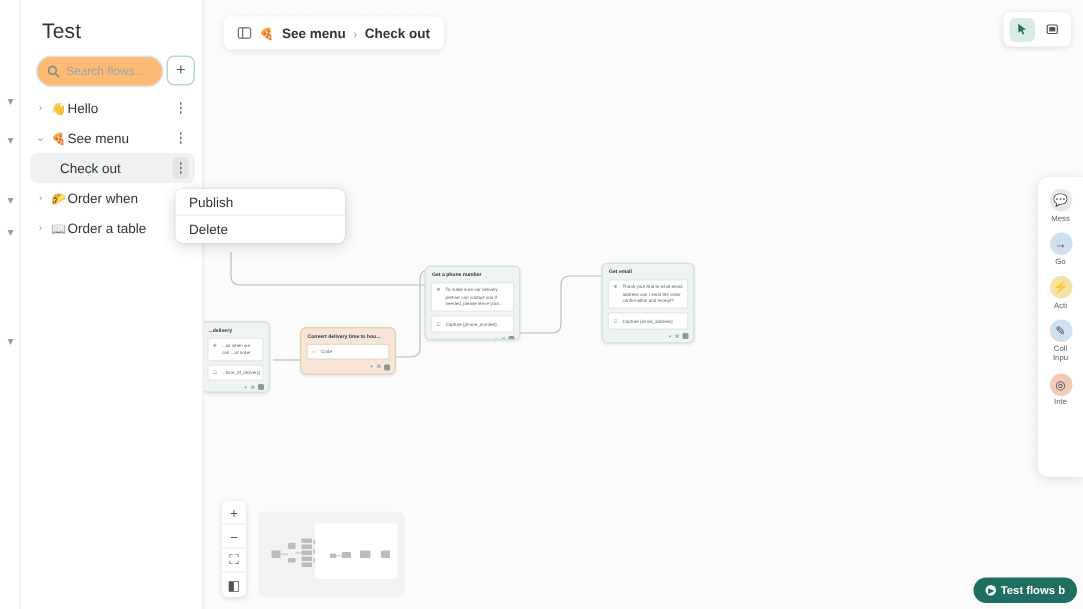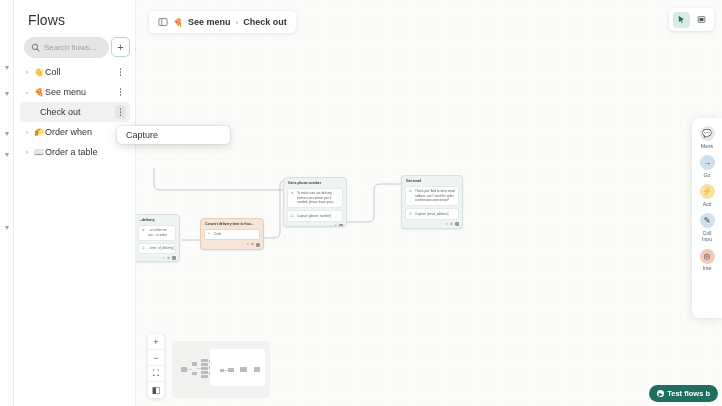--- a/index.html
+++ b/index.html
@@ -27,21 +27,21 @@
     position: absolute; left: 14px; top: 0; width: 122px; height: 406px;
     background: #ffffff; border-right: 1px solid #ececec;
   }
   .flows-title {
     position: absolute; left: 14px; top: 12px;
     font-size: 14px; font-weight: 400; color: #2f3437; letter-spacing: .1px;
   }
   .search-row { position: absolute; left: 10px; top: 37px; width: 106px; height: 21px; }
   .search-box {
     position: absolute; left: 0; top: 0; width: 85px; height: 21px;
-    border: 1px solid #dfe3e6; border-radius: 11px; background: #e5e5e5;
+    border: 1px solid #dfe3e6; border-radius: 11px; background: #fdba74;
     display: flex; align-items: center; padding: 0 6px; gap: 4px;
   }
   .search-icon { width: 9px; height: 9px; flex: 0 0 auto; color: #7c868d; }
   .search-input {
     border: 0; outline: 0; background: transparent; width: 64px;
     font-size: 8px; font-family: "Liberation Sans", sans-serif; color: #5c6670;
   }
   .search-input::placeholder { color: #9aa3ab; }
   .add-btn {
     position: absolute; right: 0; top: 0; width: 19px; height: 20px;
@@ -206,38 +206,38 @@
 
   <div class="rail">
     <div class="rail-chev" style="top:63px">▾</div>
     <div class="rail-chev" style="top:89px">▾</div>
     <div class="rail-chev" style="top:129px">▾</div>
     <div class="rail-chev" style="top:150px">▾</div>
     <div class="rail-chev" style="top:223px">▾</div>
   </div>
 
   <div class="flows-panel">
-    <div class="flows-title">Flows</div>
+    <div class="flows-title">Test</div>
 
     <div class="search-row">
       <div class="search-box">
         <svg class="search-icon" viewBox="0 0 16 16" fill="none" stroke="currentColor" stroke-width="1.8">
           <circle cx="7" cy="7" r="4.6"></circle>
             <line x1="10.4" y1="10.4" x2="14.5" y2="14.5" stroke-linecap="round"></line>
         </svg>
         <input class="search-input" value="" placeholder="Search flows..." style="">
       </div>
       <div class="add-btn">+</div>
     </div>
 
     <div class="flow-list">
       <div class="flow-item">
         <span class="flow-caret">›</span>
         <span class="flow-emoji">👋</span>
-        <span class="flow-label">Coll</span>
+        <span class="flow-label">Hello</span>
         <span class="flow-dots">
             <i></i>
             <i></i>
             <i></i>
           </span>
       </div>
       <div class="flow-item">
         <span class="flow-caret">⌄</span>
         <span class="flow-emoji">🍕</span>
         <span class="flow-label">See menu</span>
@@ -421,16 +421,17 @@
       <div class="pal-lbl">Inte</div>
     </div>
   </div>
 
   <div class="test-bot">
     <span class="tb-play">▶</span>
     <span>Test flows b</span>
   </div>
 
   <div class="ctx-menu">
-    <div class="ctx-item">Capture</div>
+    <div class="ctx-item">Publish</div>
+    <div class="ctx-item">Delete</div>
   </div>
 
 </div>
 
 </body></html>

